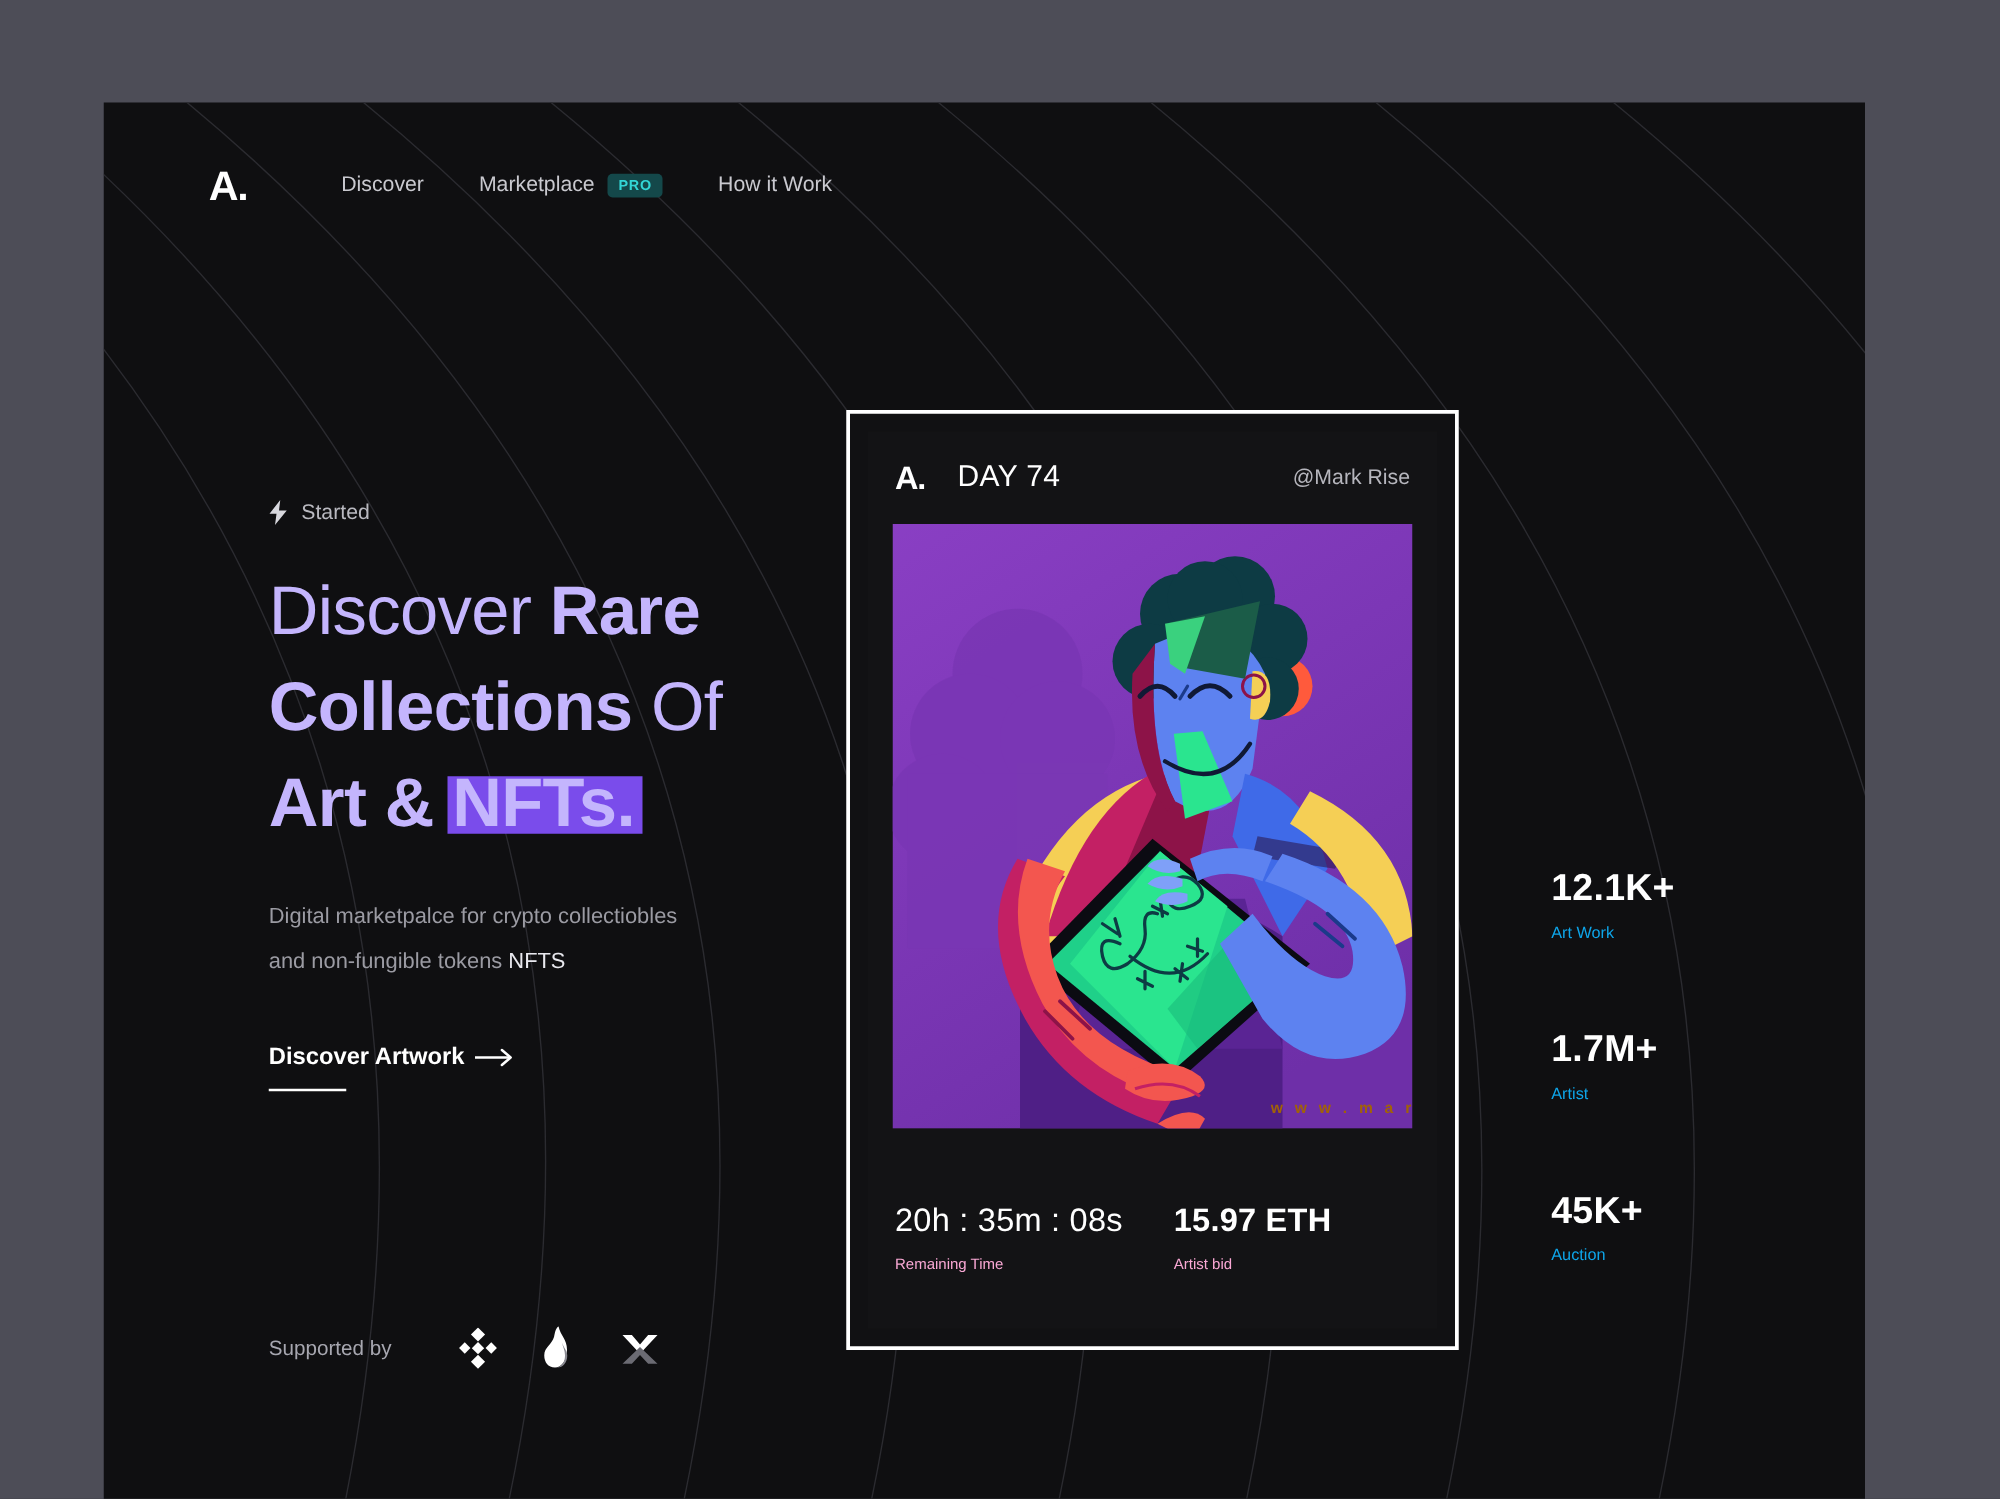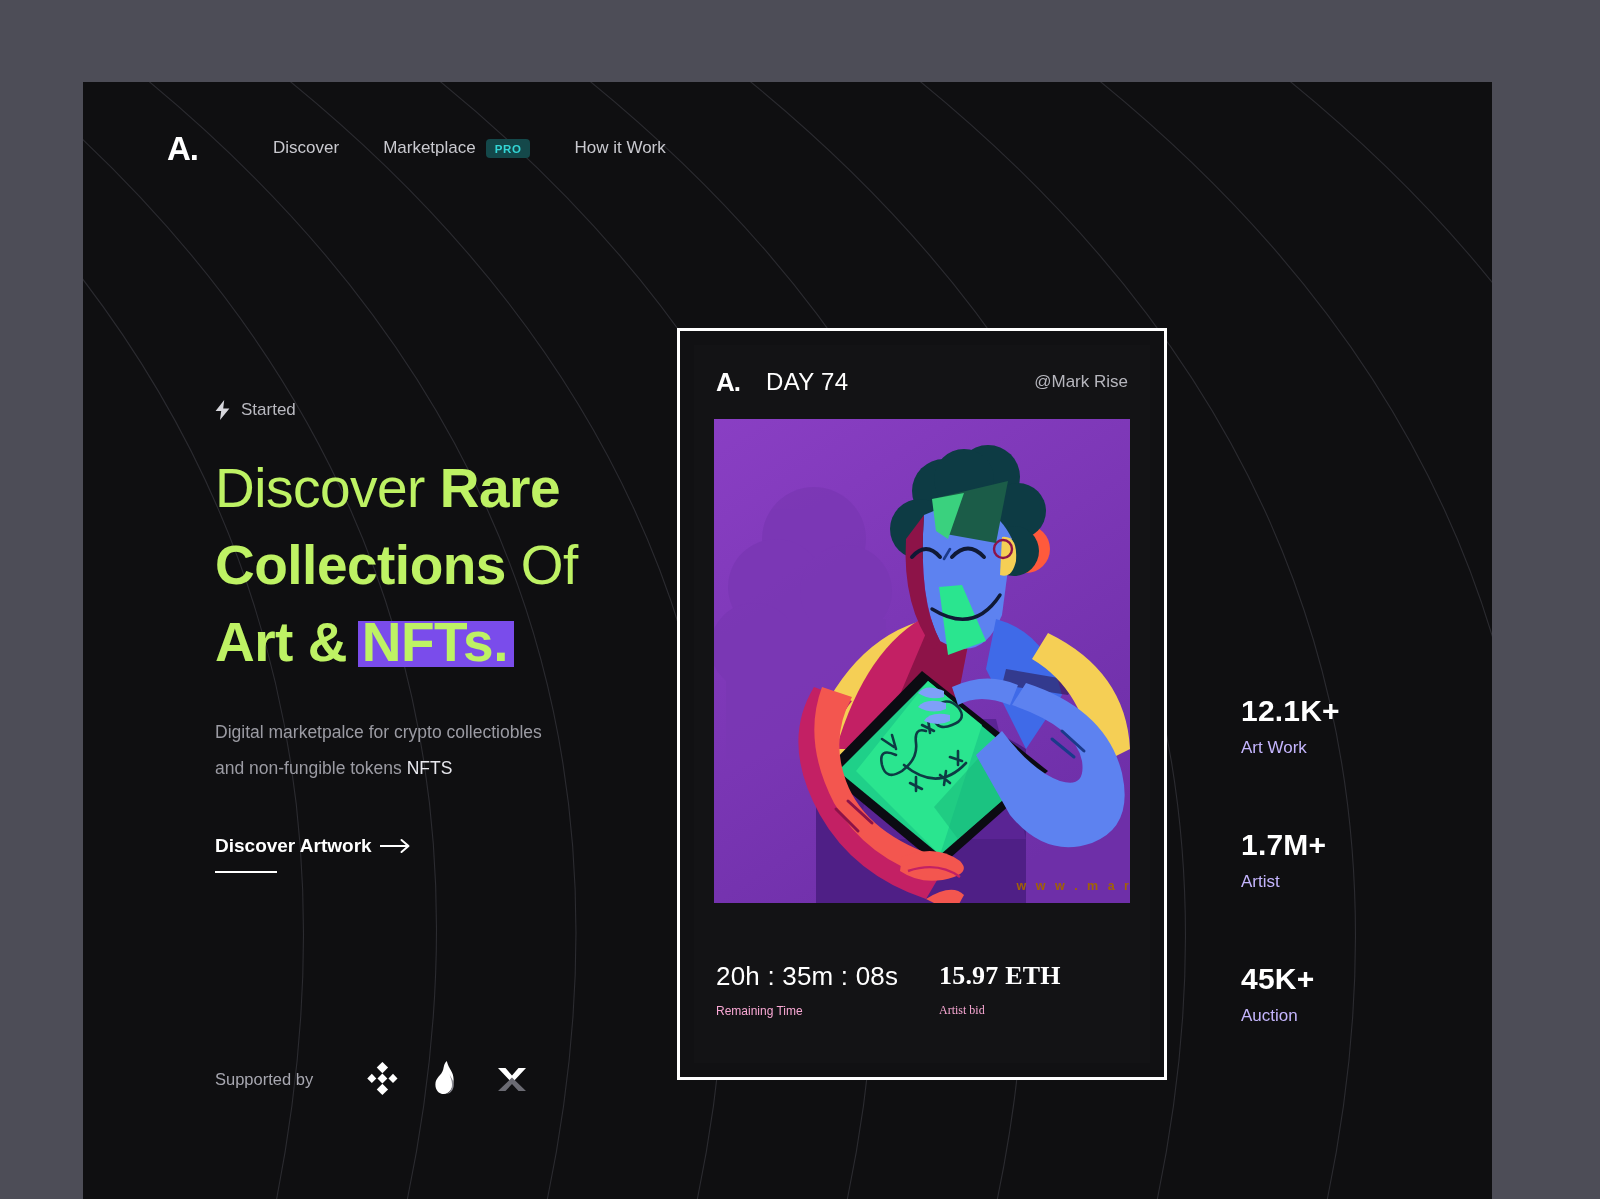--- a/index.html
+++ b/index.html
@@ -59,21 +59,21 @@
     cursor:pointer; border:none;
   }
 
   
   #hero { position:absolute; left:132px; top:318px; width:520px; }
   #started {
     display:flex; align-items:center; gap:11px;
     font-size:17px; color:#b9b9c0; margin-bottom:30px;
   }
   #headline {
-    font-size:55px; line-height:1.40; color:#bef264;
+    font-size:55px; line-height:1.40; color:#c4b5fd;
     font-weight:300; letter-spacing:-.5px;
   }
   #headline .b { font-weight:bold; }
   .hl-wrap { position:relative; display:inline-block; }
   .hl-mark {
     position:absolute; left:-4px; top:22%; width:calc(100% + 10px); height:60%;
     background:#7a4ceb; z-index:0;
   }
   .hl-wrap span.t { position:relative; z-index:1;margin-top:36px; }
   #subtitle {
@@ -118,31 +118,31 @@
   #watermark {
     position:absolute; right:-2px; bottom:10px;
     font-size:12.5px; font-weight:bold; letter-spacing:3px;
     color:#a16207; white-space:nowrap;
   }
   #card-foot {
     position:absolute; left:0; right:0; bottom:0; height:148px;
     display:flex; padding:0 22px; align-items:center;
   }
   .foot-col { flex:1; }
-  .foot-col.right { padding-left:34px;font-family:Liberation Serif, serif; }
+  .foot-col.right { padding-left:34px; }
   .foot-big { font-size:26px; color:#fff; margin-bottom:12px; letter-spacing:.2px; }
   .foot-big.bold { font-weight:bold; }
   .foot-small { font-size:12px; color:#f9a8d4; }
 
   
   #stats { position:absolute; left:1158px; top:612px; }
   .stat { margin-bottom:70px; }
   .stat:last-child { margin-bottom:0; }
   .stat-value { font-size:30px; font-weight:bold; color:#fff; letter-spacing:.2px; }
-  .stat-label { font-size:17px; color:#c4b5fd; margin-top:10px; }
+  .stat-label { font-size:13px; color:#0ea5e9; margin-top:10px; }
 </style>
 </head>
 <body>
 
 <div id="page">
 
   <svg id="bg-arcs" viewBox="0 0 1409 1117" preserveAspectRatio="none">
     <g fill="none" stroke="#2b2b30" stroke-width="1.1">
       <path d="M -260 -60 Q 360 420 180 1180"></path>
       <path d="M -140 -60 Q 500 420 310 1180"></path>

